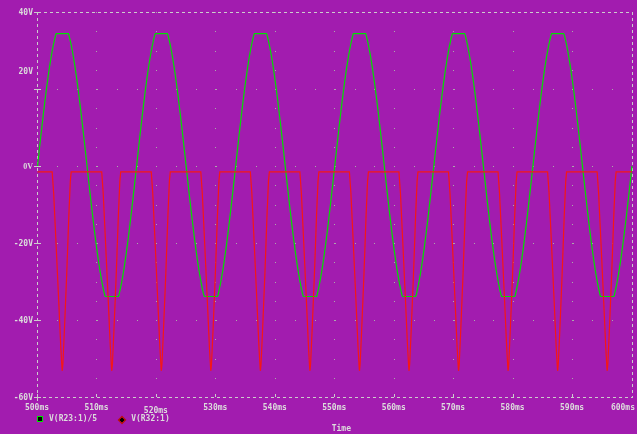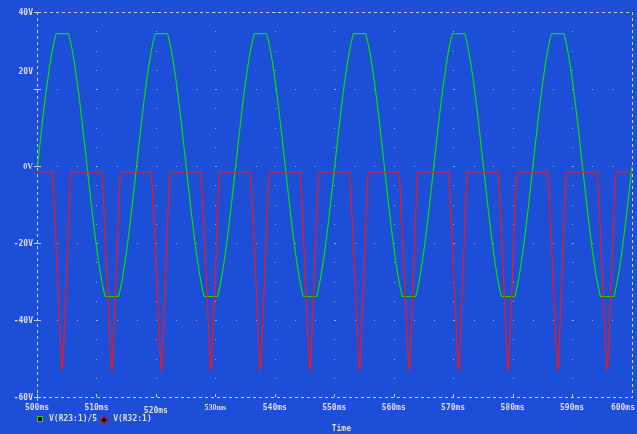--- a/index.html
+++ b/index.html
@@ -1,37 +1,37 @@
 <!DOCTYPE html>
 <html><head>
 <meta charset="utf-8">
 <style>
   html,body { margin:0; padding:0; background:#000; }
   .screen {
-    position:relative; width:637px; height:434px; background:#1d4ed8;
+    position:relative; width:637px; height:434px; background:#a21caf;
     font-family:"DejaVu Sans Mono", monospace; overflow:hidden;
   }
   svg.plot { position:absolute; left:0; top:0; }
   .tick-label {
     position:absolute; color:#dcdcdc; font-size:8px; font-weight:bold;
     line-height:9px; white-space:nowrap;
   }
   .ylab { text-align:right; width:33px; left:0; }
   .xlab { text-align:center; width:34px; }
   .xlab-last { text-align:right; }
   .axis-title {
     position:absolute; top:424px; left:323px; width:28px; text-align:right;
     color:#dcdcdc; font-size:8px; font-weight:bold; line-height:9px;
   }
   .legend {
     position:absolute; top:413px; left:37px; height:11px;
     display:flex; align-items:center;
   }
   .legend-item { display:flex; align-items:center; cursor:default; }
-  .legend-item + .legend-item { margin-left:4px;align-items:flex-end; }
+  .legend-item + .legend-item { margin-left:22px;align-items:flex-end; }
   .legend-name { color:#dcdcdc; font-size:8px; font-weight:bold; line-height:9px; margin-left:6px; white-space:nowrap; }
   .mk-square { width:4px; height:4px; border:1px solid #00e100; background:#000; }
   .mk-diamond { width:4px; height:4px; border:1px solid #f51717; background:#000; transform:rotate(45deg); }
 </style>
 </head>
 <body>
 
 <div class="screen">
   <svg id="plot" class="plot" width="637" height="434">
       <line x1="96.95" y1="12" x2="96.95" y2="397" stroke="#aaaaaa" stroke-width="1" stroke-dasharray="1 18.25" shape-rendering="crispEdges"></line>
@@ -72,21 +72,21 @@
       <div class="tick-label ylab" style="top: 67px;">20V</div>
       <div class="tick-label ylab" style="top: 161.5px; font-family: Liberation Serif, serif;">0V</div>
       <div class="tick-label ylab" style="top: 238.5px;">-20V</div>
       <div class="tick-label ylab" style="top: 315.5px;">-40V</div>
       <div class="tick-label ylab" style="top: 392.5px;">-60V</div>
     </div>
   <div id="xlabels">
       <div class="tick-label xlab" style="top: 403px; left: 20px;">500ms</div>
       <div class="tick-label xlab" style="top: 403px; left: 79.45px;">510ms</div>
       <div class="tick-label xlab" style="top: 406px; left: 138.9px;">520ms</div>
-      <div class="tick-label xlab" style="top: 403px; left: 198.35px; font-family: Liberation Serif, serif;">530ms</div>
+      <div class="tick-label xlab" style="top: 403px; left: 198.35px;">530ms</div>
       <div class="tick-label xlab" style="top: 403px; left: 257.8px;">540ms</div>
       <div class="tick-label xlab" style="top: 403px; left: 317.25px;">550ms</div>
       <div class="tick-label xlab" style="top: 403px; left: 376.7px; text-align: center;">560ms</div>
       <div class="tick-label xlab" style="top: 403px; left: 436.15px;">570ms</div>
       <div class="tick-label xlab" style="top: 403px; left: 495.6px;">580ms</div>
       <div class="tick-label xlab" style="top: 403px; left: 555.05px;">590ms</div>
       <div class="tick-label xlab xlab-last" style="top: 403px; left: 601px;">600ms</div>
     </div>
   <div class="legend" id="legend">
       <div class="legend-item">

